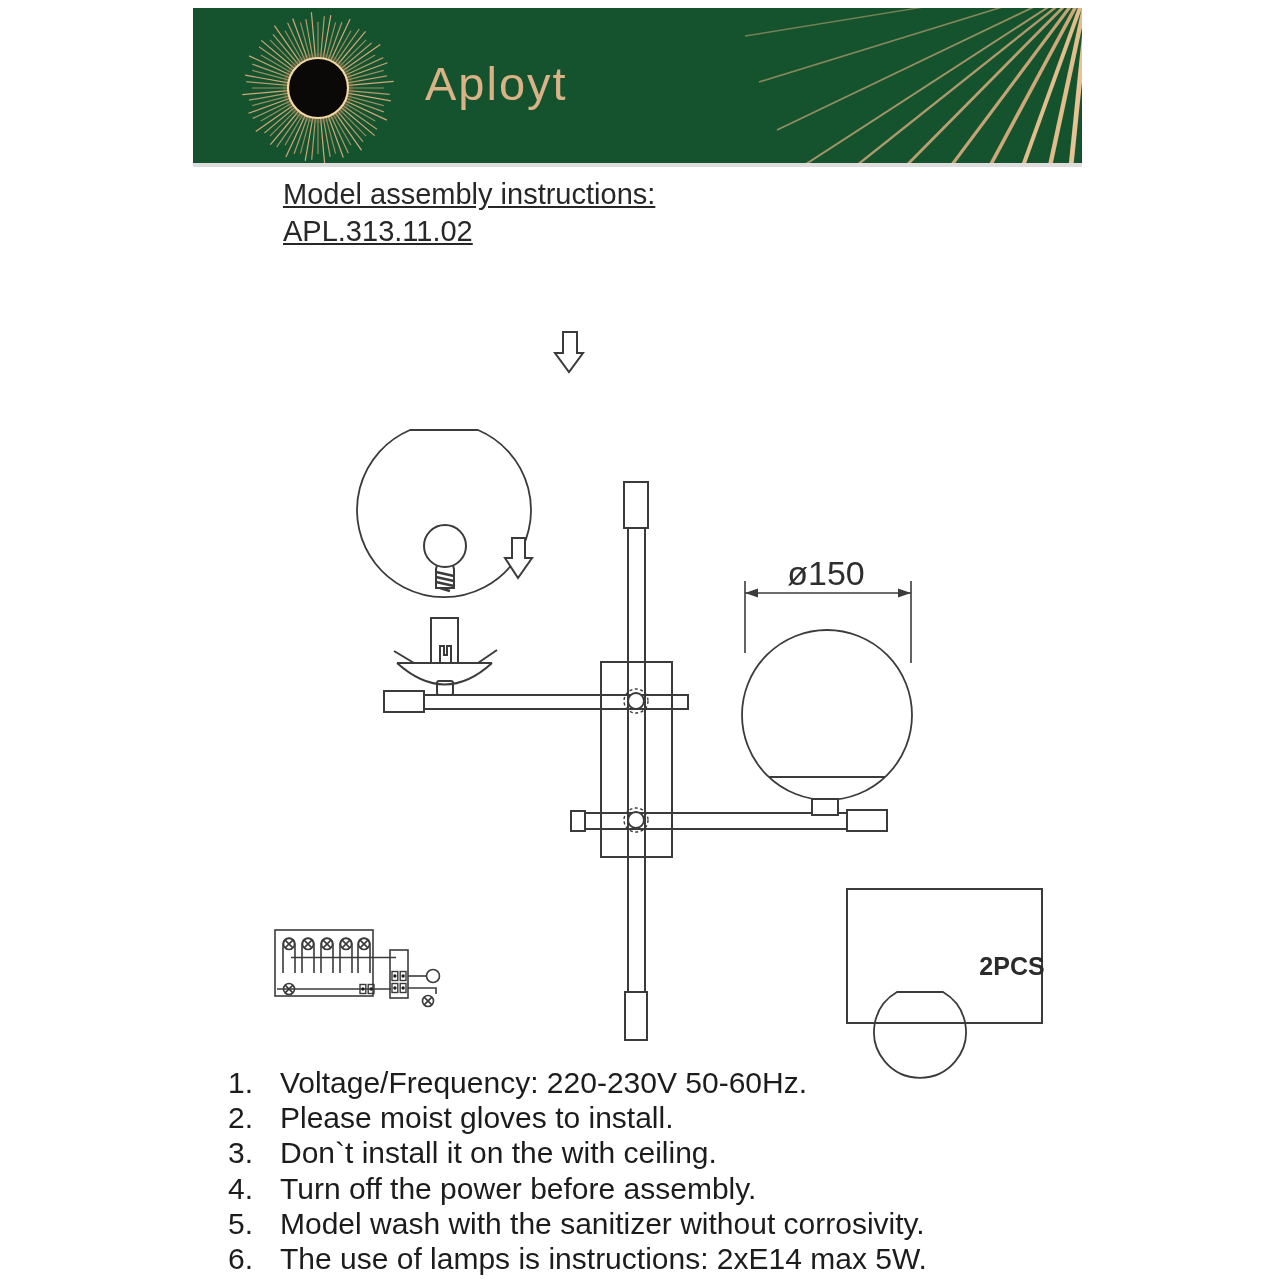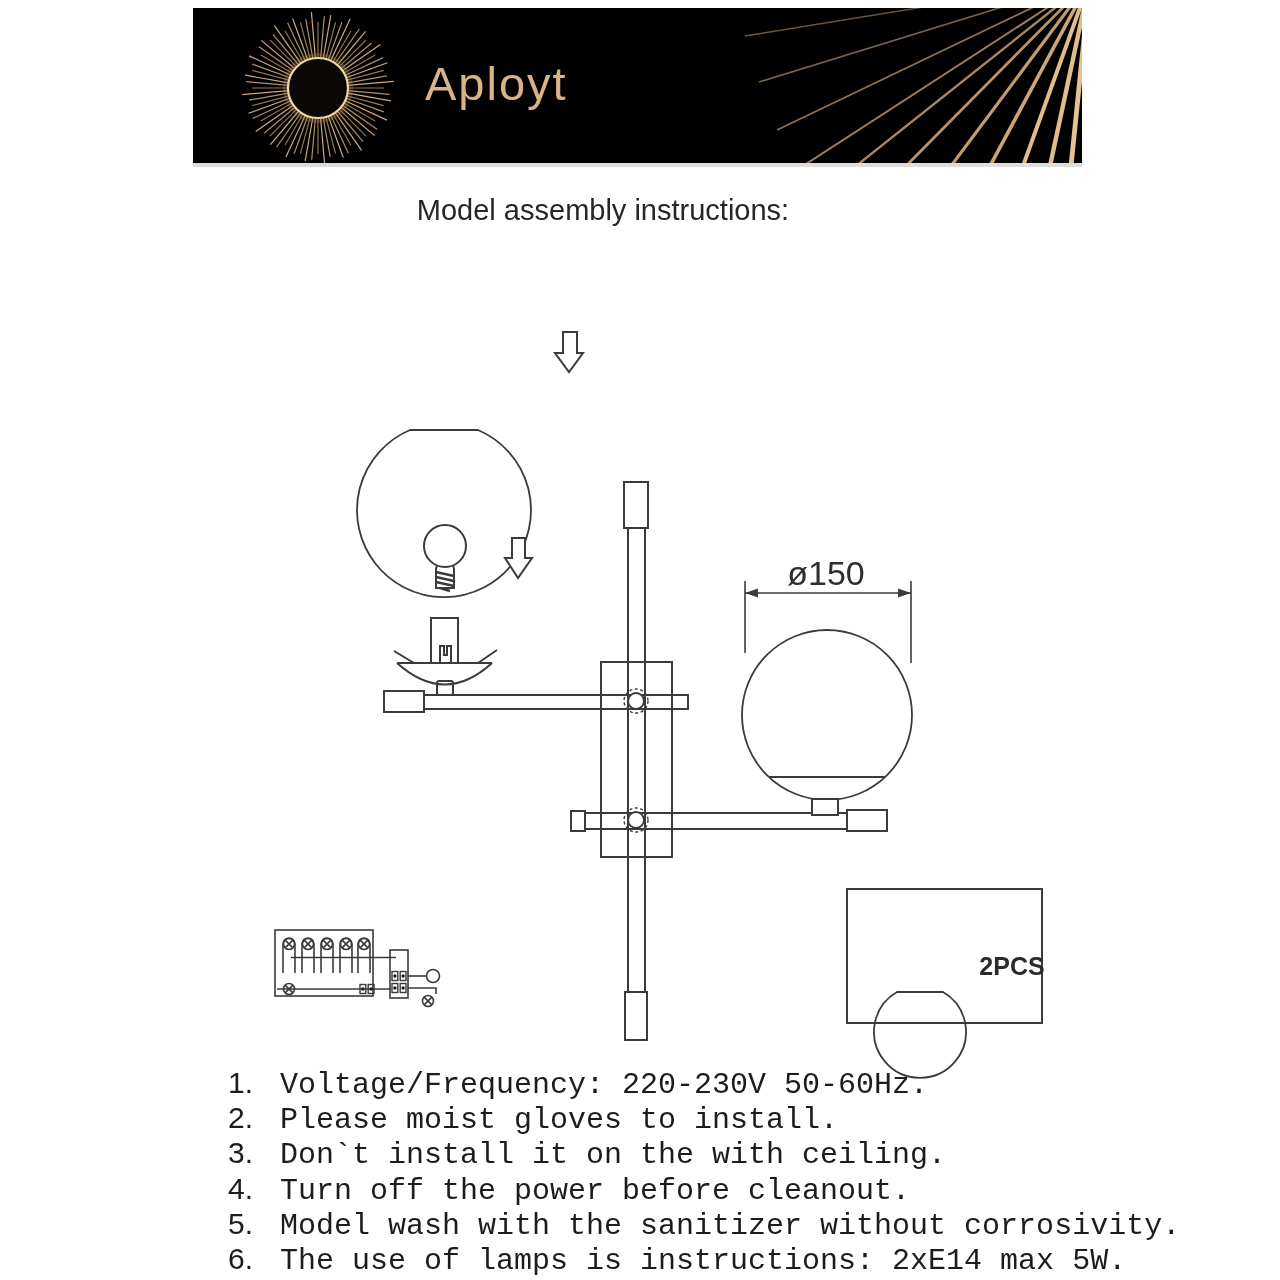--- a/index.html
+++ b/index.html
@@ -2,44 +2,44 @@
 <html><head>
 <meta charset="utf-8">
 <style>
   html,body{margin:0;padding:0;}
   body{
     width:1280px;height:1280px;position:relative;background:#ffffff;
     font-family:"Liberation Sans",sans-serif;overflow:hidden;
   }
   .banner{
     position:absolute;left:193px;top:8px;width:889px;height:155px;
-    background:#000000;overflow:hidden;
+    background:#14532d;overflow:hidden;
   }
   .banner svg{position:absolute;left:0;top:0;}
   .wordmark{
     position:absolute;left:232px;top:52px;
     font-size:47px;font-weight:300;letter-spacing:2px;color:#d9b287;
     line-height:1;
   }
   .banner-shadow{
     position:absolute;left:193px;top:163px;width:889px;height:4px;
     background:#d4d4d4;opacity:.8;
   }
   .title-block{
-    position:absolute;left:283px;top:192px;width:640px;
-    text-align:center;color:#272727;font-size:29px;line-height:37px;
+    position:absolute;left:283px;top:176px;width:640px;
+    color:#272727;font-size:29px;line-height:37px;text-decoration:underline;
   }
   .diagram-svg{position:absolute;left:0;top:0;}
   .instructions{
     position:absolute;left:228px;top:1066px;width:860px;
     color:#1c1c1c;font-size:30px;
   }
   .instr-row{display:flex;align-items:baseline;height:35.2px;}
   .instr-num{width:52px;flex:0 0 52px;}
-  .instr-text{flex:1;white-space:nowrap;font-family:Liberation Mono, monospace;}
+  .instr-text{flex:1;white-space:nowrap;}
 </style>
 </head>
 <body>
 
 <div class="banner">
   <svg width="889" height="155" viewBox="0 0 889 155">
 
     <g id="sunburst-rays">
         <line x1="155.0" y1="80.0" x2="191.0" y2="80.0" stroke="#d2a87b" stroke-width="1.2" opacity="0.70"></line>
         <line x1="154.9" y1="82.6" x2="196.7" y2="86.3" stroke="#d2a87b" stroke-width="1.2" opacity="0.85"></line>
@@ -131,20 +131,21 @@
       <line x1="897" y1="-28" x2="878" y2="158" stroke-width="4.8" stroke="#e6c294"></line>
       <line x1="897" y1="-28" x2="893" y2="158" stroke-width="5.0" stroke="#e6c294"></line>
     </g>
   </svg>
   <span class="wordmark">Aployt</span>
 </div>
 <div class="banner-shadow"></div>
 
 <div class="title-block">
   <div>Model assembly instructions:</div>
+  <div>APL.313.11.02</div>
 </div>
 
 <svg class="diagram-svg" width="1280" height="1280" viewBox="0 0 1280 1280">
   <defs>
     <g id="lampsym" stroke="#3b3b3b" stroke-width="1.6" fill="none">
       <circle cx="0" cy="0" r="5.5"></circle>
       <line x1="-3.9" y1="-3.9" x2="3.9" y2="3.9"></line>
       <line x1="-3.9" y1="3.9" x2="3.9" y2="-3.9"></line>
     </g>
     <g id="archsym" stroke="#3b3b3b" stroke-width="1.6" fill="none">
@@ -265,21 +266,21 @@
   <div class="instr-row">
     <span class="instr-num">2.</span>
     <span class="instr-text">Please moist gloves to install.</span>
   </div>
   <div class="instr-row">
     <span class="instr-num">3.</span>
     <span class="instr-text">Don`t install it on the with ceiling.</span>
   </div>
   <div class="instr-row">
     <span class="instr-num">4.</span>
-    <span class="instr-text">Turn off the power before cleanout.</span>
+    <span class="instr-text">Turn off the power before assembly.</span>
   </div>
   <div class="instr-row">
     <span class="instr-num">5.</span>
     <span class="instr-text">Model wash with the sanitizer without corrosivity.</span>
   </div>
   <div class="instr-row">
     <span class="instr-num">6.</span>
     <span class="instr-text">The use of lamps is instructions: 2xE14 max 5W.</span>
   </div>
 </div>

